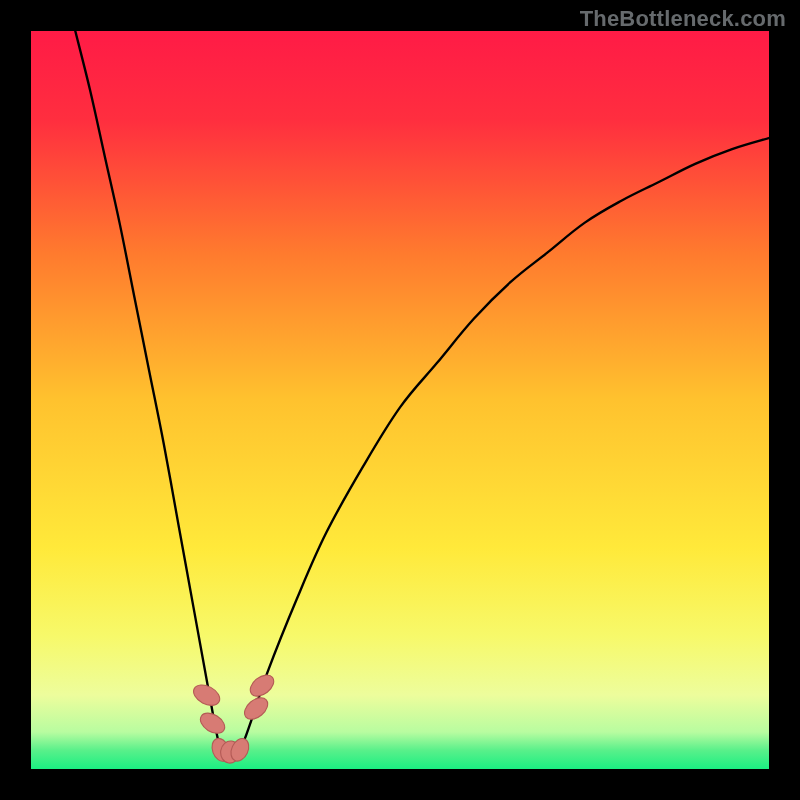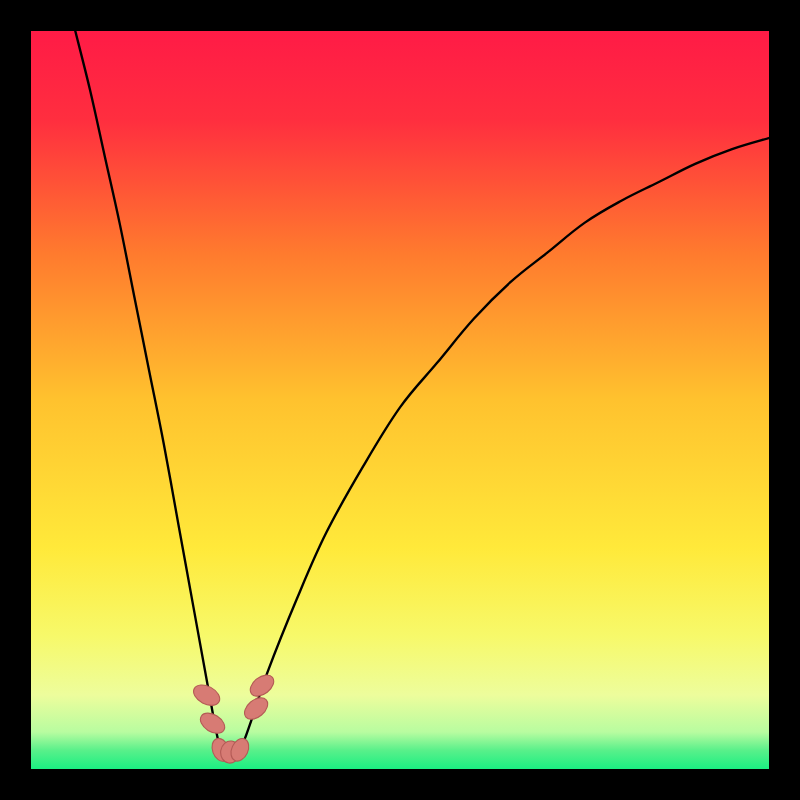--- a/index.html
+++ b/index.html
@@ -75,13 +75,14 @@
           <ellipse cx="24.6" cy="93.8" rx="1.15" ry="1.8" fill="#d77b74" stroke="#b35a55" stroke-width="0.15" transform="rotate(-58 24.6 93.8)"></ellipse>
           <ellipse cx="25.7" cy="97.4" rx="1.1" ry="1.6" fill="#d77b74" stroke="#b35a55" stroke-width="0.15" transform="rotate(-20 25.7 97.4)"></ellipse>
           <ellipse cx="27" cy="97.7" rx="1.3" ry="1.5" fill="#d77b74" stroke="#b35a55" stroke-width="0.15" transform="rotate(8 27 97.7)"></ellipse>
           <ellipse cx="28.300000000000004" cy="97.4" rx="1.1" ry="1.6" fill="#d77b74" stroke="#b35a55" stroke-width="0.15" transform="rotate(25 28.300000000000004 97.4)"></ellipse>
           <ellipse cx="30.5" cy="91.8" rx="1.15" ry="1.8" fill="#d77b74" stroke="#b35a55" stroke-width="0.15" transform="rotate(50 30.5 91.8)"></ellipse>
           <ellipse cx="31.3" cy="88.7" rx="1.15" ry="1.8" fill="#d77b74" stroke="#b35a55" stroke-width="0.15" transform="rotate(52 31.3 88.7)"></ellipse>
         </g>
     </svg>
   </div>
 
+  <div class="watermark">TheBottleneck.com</div>
 </div>
 
 </body></html>

